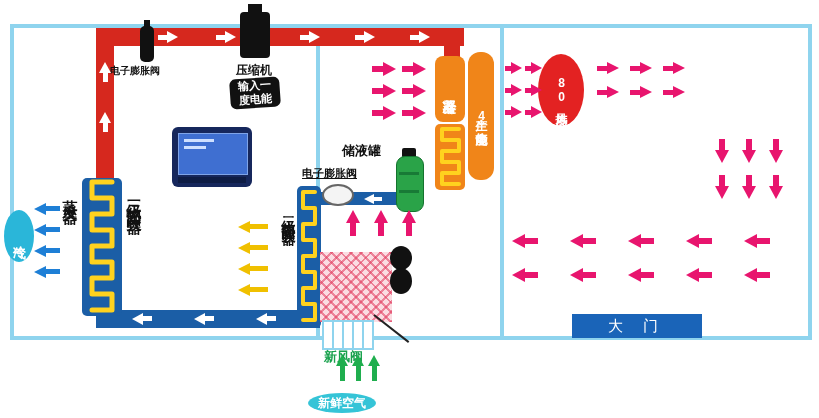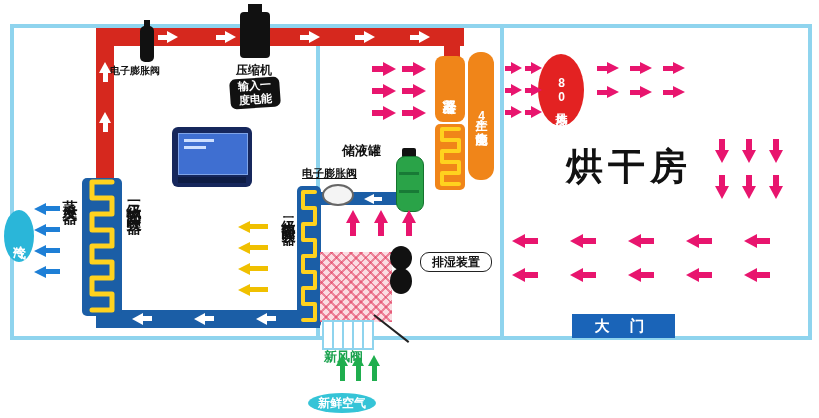--- a/index.html
+++ b/index.html
@@ -34,22 +34,22 @@
   .valve{left:322px;top:184px;width:28px;height:18px;background:#f4f4f4;border:2px solid #666;border-radius:50%;}
   .checker{left:320px;top:252px;width:72px;height:70px;background:
      repeating-linear-gradient(45deg,rgba(225,60,95,.55) 0 2px,transparent 2px 7px),
      repeating-linear-gradient(-45deg,rgba(225,60,95,.55) 0 2px,transparent 2px 7px),#fbdce2;}
   .slat{position:absolute;top:320px;width:8px;height:26px;background:#fff;border:2px solid #8fd4ee;}
   .stage1-box{left:404px;top:341px;width:98px;height:20px;background:#fff;border:2px solid #333;border-radius:10px;
     display:flex;align-items:center;justify-content:center;font-size:12px;font-weight:bold;color:#111;}
   .pointer-line{left:374px;top:314px;width:44px;height:2px;background:#222;transform:rotate(38deg);transform-origin:left center;}
   .dehum-box{left:420px;top:252px;width:70px;height:18px;background:#fff;border:1.5px solid #222;border-radius:9px;
     display:flex;align-items:center;justify-content:center;font-size:12px;font-weight:bold;color:#111;}
-  .door{left:572px;top:314px;width:103px;height:24px;background:#1a64b8;display:flex;align-items:center;justify-content:center;
-    color:#fff;font-weight:bold;font-size:15px;letter-spacing:8px;z-index:5;}
+  .door{left:572px;top:314px;width:130px;height:24px;background:#1a64b8;display:flex;align-items:center;justify-content:center;
+    color:#fff;font-weight:normal;font-size:15px;letter-spacing:8px;z-index:5;}
   .room-title{left:566px;top:142px;width:170px;font-size:37px;font-weight:bold;color:#111;letter-spacing:5px;}
   
   .fa{position:absolute;z-index:6;}
   .fa i{display:block;position:absolute;}
 </style>
 </head>
 <body>
 
 <div id="stage">
 
@@ -112,36 +112,34 @@
   </div>
   <div class="abs plc-strip"></div>
 
   <div class="lbl vtext" style="left:60px;top:188px;font-size:15px;letter-spacing:5px;">蒸发器</div>
   <div class="lbl vtext" style="left:124px;top:188px;font-size:15px;letter-spacing:4px;">三级热回收器</div>
   <div class="lbl vtext" style="left:280px;top:206px;font-size:14px;letter-spacing:3px;">二级热回收器</div>
 
   <div class="abs oval vtext" style="left:4px;top:210px;width:30px;height:52px;background:#2ab6d9;border-radius:50%;font-size:13px;">冷气</div>
 
   <div class="abs oval vtext" style="left:538px;top:54px;width:46px;height:72px;background:#e32222;border-radius:50%;font-size:12px;">80度热风</div>
-  <div class="lbl room-title">烘干房</div>
   <div class="abs door">大 门</div>
 
   <div class="abs checker"></div>
   <div class="slat" style="left:322px;"></div>
   <div class="slat" style="left:332px;"></div>
   <div class="slat" style="left:342px;"></div>
   <div class="slat" style="left:352px;"></div>
   <div class="slat" style="left:362px;"></div>
   <div class="lbl" style="left:324px;top:348px;font-size:13px;color:#18a14c;">新风阀</div>
   <div class="abs oval" style="left:308px;top:393px;width:68px;height:20px;background:#35c4d7;border-radius:50%;font-size:12px;">新鲜空气</div>
   <div class="abs pointer-line"></div>
 
   <div class="abs black-part" style="left:390px;top:246px;width:22px;height:24px;border-radius:50%;"></div>
   <div class="abs black-part" style="left:390px;top:268px;width:22px;height:26px;border-radius:50%;"></div>
-  <div class="abs dehum-box">排湿装置</div>
 
   <div id="arrows-layer" class="abs" style="left:0;top:0;width:819px;height:418px;pointer-events:none;">
       <div class="fa" style="left: 158px; top: 31px; width: 20px; height: 12px; color: rgb(255, 255, 255); transform: rotate(0deg);">
         <i style="left:0;top:4px;width:9px;height:5px;background:currentColor"></i>
         <i style="right:0;top:0;width:0;height:0;border-top:6px solid transparent;border-bottom:6px solid transparent;border-left:11px solid currentColor"></i>
       </div>
       <div class="fa" style="left: 216px; top: 31px; width: 20px; height: 12px; color: rgb(255, 255, 255); transform: rotate(0deg);">
         <i style="left:0;top:4px;width:9px;height:5px;background:currentColor"></i>
         <i style="right:0;top:0;width:0;height:0;border-top:6px solid transparent;border-bottom:6px solid transparent;border-left:11px solid currentColor"></i>
       </div>

